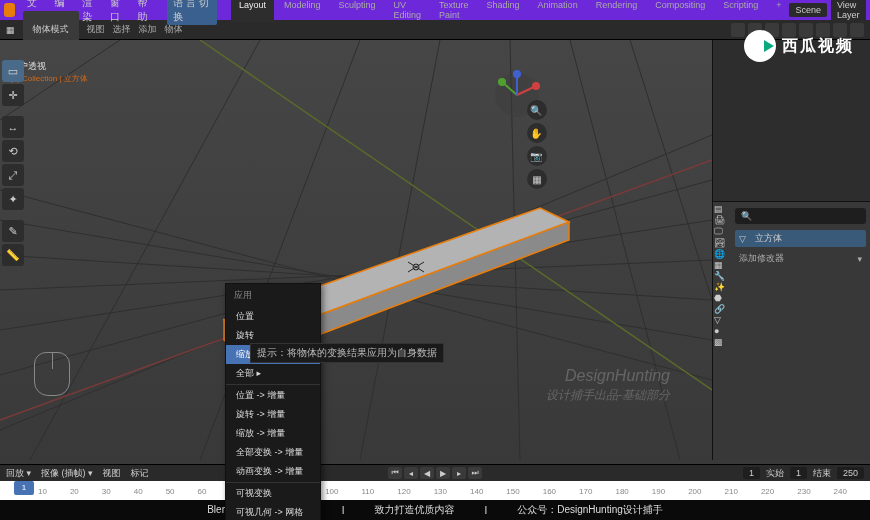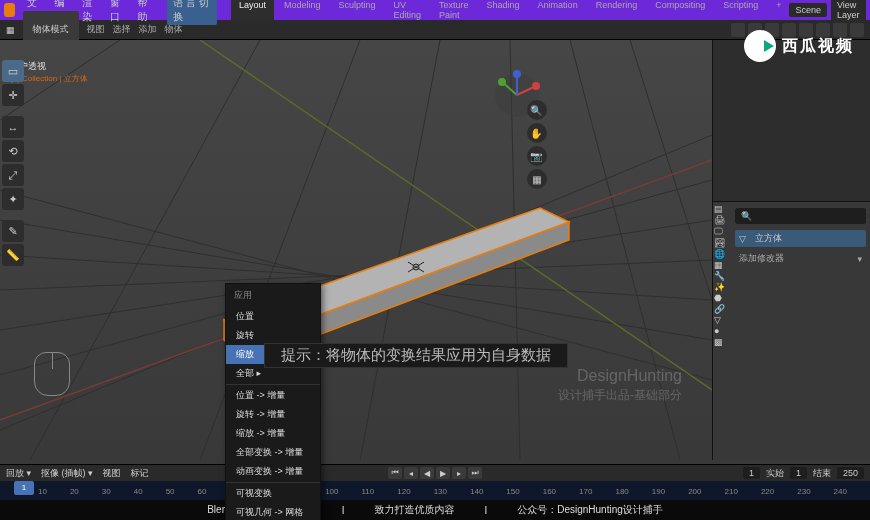--- a/index.html
+++ b/index.html
@@ -38,60 +38,60 @@
 
 .floor { position: absolute; inset: 0; overflow: hidden; }
 .floor svg { width: 100%; height: 100%; }
 
 
 .context-menu { position: absolute; top: 243px; left: 225px; width: 96px; background: #1a1a1a; border: 1px solid #111; font-size: 9px; z-index: 20; box-shadow: 2px 2px 6px rgba(0,0,0,0.5); }
 .context-menu .header { padding: 5px 8px; color: #888; font-size: 9px; }
 .context-menu .mi { padding: 3px 10px; color: #ddd; cursor: pointer; }
 .context-menu .mi.hl { background: #4772b3; color: #fff; }
 .context-menu .div { border-top: 1px solid #333; margin: 1px 0; }
-.tooltip { position: absolute; top: 303px; left: 264px; background: #1a1a1a; color: #bbb; font-size: 15px; padding: 2px 16px; border: 1px solid #333; z-index: 21; }
+.tooltip { position: absolute; top: 303px; left: 250px; background: #1a1a1a; color: #bbb; font-size: 10px; padding: 2px 6px; border: 1px solid #333; z-index: 21; }
 
 
 .right-tools { position: absolute; top: 60px; right: 163px; width: 22px; z-index: 5; display: flex; flex-direction: column; gap: 3px; }
 .right-tools .rt { width: 20px; height: 20px; background: rgba(40,40,40,0.8); border-radius: 10px; display: flex; align-items: center; justify-content: center; color: #ccc; font-size: 10px; }
 .gizmo { position: absolute; top: 30px; right: 170px; width: 50px; height: 50px; z-index: 5; }
 
 
 .mouse-hint { position: absolute; bottom: 64px; left: 34px; width: 36px; height: 44px; border: 1.5px solid #888; border-radius: 12px 12px 14px 14px; z-index: 5; }
 .mouse-hint::before { content: ""; position: absolute; top: 0; left: 50%; width: 1px; height: 16px; background: #888; }
 
 
 .right-panel { width: 158px; background: #2a2a2a; border-left: 1px solid #111; display: flex; flex-direction: column; font-size: 9px; }
 .right-panel .outliner { height: 162px; background: #2d2d2d; border-bottom: 1px solid #111; padding: 4px; }
 .right-panel .search { display: flex; align-items: center; background: #1e1e1e; border-radius: 3px; padding: 2px 6px; margin: 2px 0 6px; height: 16px; }
 .right-panel .search input { background: transparent; border: none; color: #ccc; font-size: 9px; outline: none; flex: 1; }
 .right-panel .item-row { display: flex; align-items: center; padding: 2px 4px; background: #3a5a7a; margin-bottom: 2px; border-radius: 2px; }
 .right-panel .item-row .ic { width: 12px; height: 12px; margin-right: 4px; display: inline-flex; align-items: center; color: #ccc; }
 .right-panel .modifier-row { display: flex; align-items: center; padding: 3px 4px; color: #aaa; justify-content: space-between; }
 
 
-.timeline-area { position: absolute; bottom: 20px; left: 0; right: 0; height: 36px; background: #0f172a; border-top: 1px solid #000; }
+.timeline-area { position: absolute; bottom: 20px; left: 0; right: 0; height: 36px; background: #ffffff; border-top: 1px solid #000; }
 .timeline-header { height: 16px; display: flex; align-items: center; padding: 0 6px; font-size: 9px; background: #2a2a2a; gap: 10px; }
 .timeline-header .right { margin-left: auto; display: flex; gap: 6px; align-items: center; }
 .timeline-header .playback { display: flex; gap: 2px; position: absolute; left: 50%; transform: translateX(-50%); }
 .timeline-header .playback .pb { width: 14px; height: 12px; background: #3a3a3a; border-radius: 2px; display: flex; align-items: center; justify-content: center; font-size: 8px; }
 .timeline-header .field { background: #1e1e1e; padding: 1px 6px; border-radius: 2px; }
 .timeline-ruler { height: 20px; display: flex; align-items: center; font-size: 8px; color: #888; position: relative; padding-left: 10px; }
 .timeline-ruler .playhead { position: absolute; left: 14px; top: 0; width: 20px; height: 14px; background: #4772b3; color: #fff; text-align: center; font-size: 8px; line-height: 14px; border-radius: 2px; }
 .timeline-ruler .ticks { display: flex; gap: 23px; margin-left: 28px; }
 
 
 .statusbar { position: absolute; bottom: 0; left: 0; right: 0; height: 20px; background: #0a0a0a; color: #ddd; display: flex; align-items: center; justify-content: center; font-size: 10px; gap: 30px; }
 
 
 .watermark-logo { position: absolute; top: 30px; right: 16px; display: flex; align-items: center; gap: 6px; z-index: 30; }
 .watermark-logo .circ { width: 32px; height: 32px; border-radius: 50%; background: #fff; position: relative; }
 .watermark-logo .circ::after { content: ""; position: absolute; right: 2px; top: 10px; width: 0; height: 0; border-left: 10px solid #0aa87e; border-top: 6px solid transparent; border-bottom: 6px solid transparent; }
 .watermark-logo .txt { color: #fff; font-size: 16px; font-weight: 700; letter-spacing: 2px; }
-.watermark-bottom { position: absolute; bottom: 56px; right: 30px; color: rgba(200,200,200,0.3); font-size: 12px; text-align: right; z-index: 4; line-height: 1.4; }
+.watermark-bottom { position: absolute; bottom: 56px; right: 42px; color: rgba(200,200,200,0.3); font-size: 12px; text-align: right; z-index: 4; line-height: 1.4; font-style: italic; }
 .watermark-bottom .en { font-size: 16px; }
 </style>
 </head>
 <body>
 
 <div class="menubar">
   <div class="logo"></div>
   <span class="item">文件</span>
   <span class="item">编辑</span>
   <span class="item">渲染</span>

